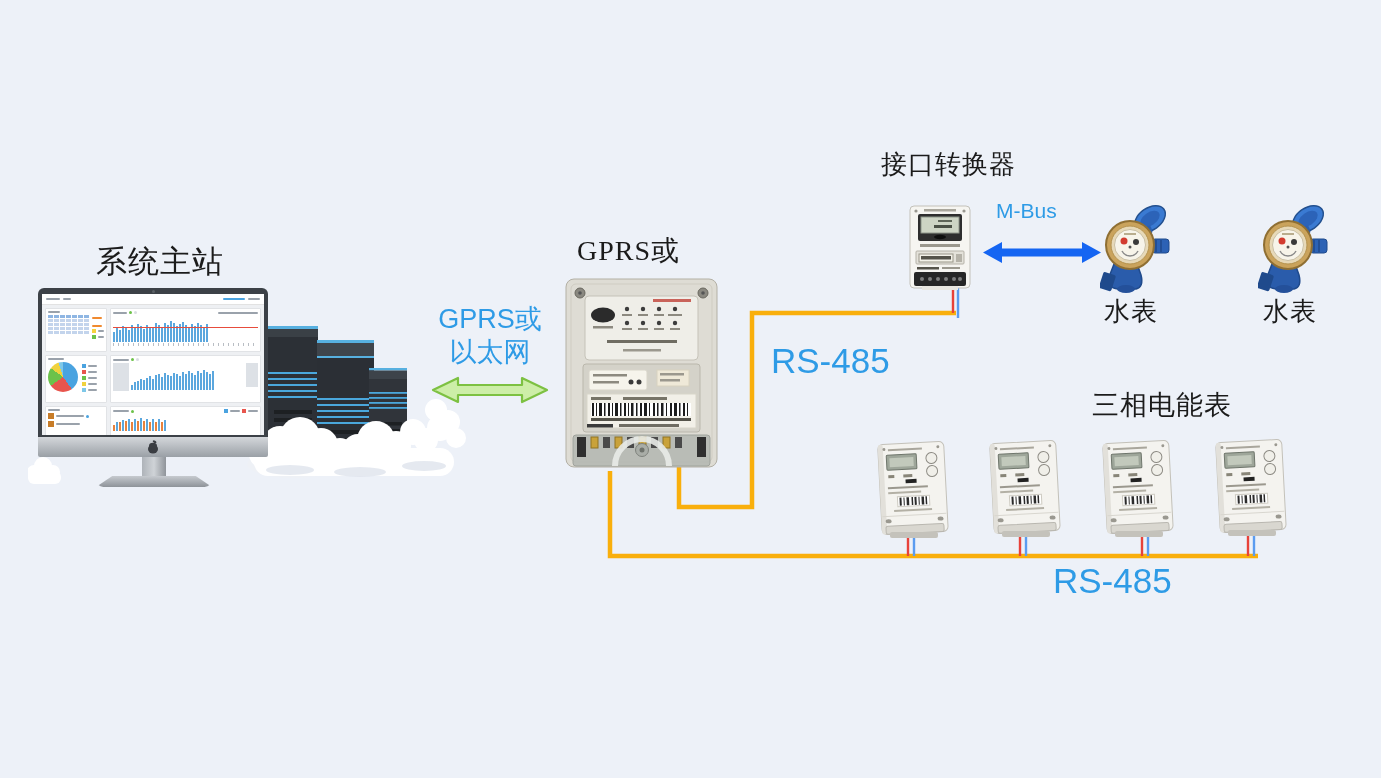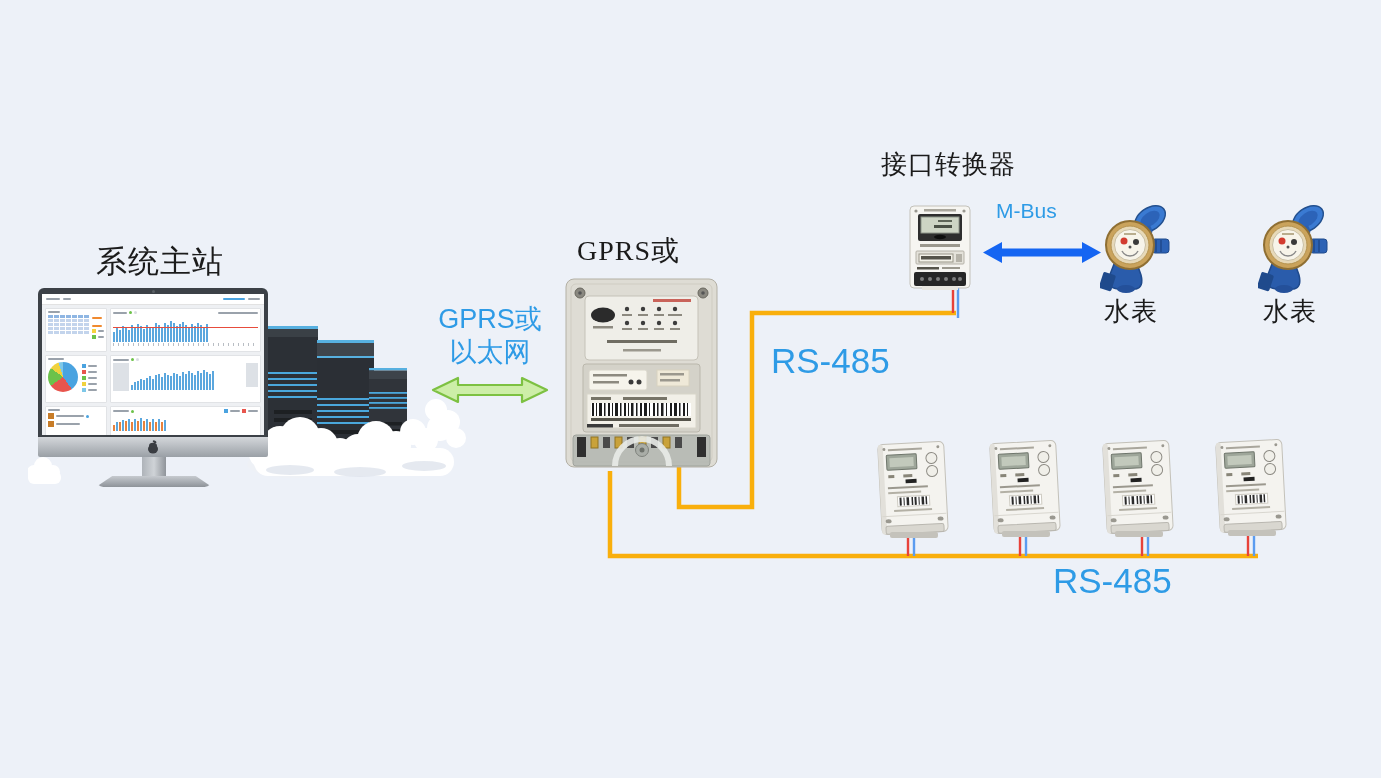--- a/index.html
+++ b/index.html
@@ -699,20 +699,21 @@
   <rect x="8" y="86" width="58" height="8" rx="2" fill="#d9d7d0" stroke="#b9b7b0"></rect>
  </g>
  <rect x="14" y="93" width="48" height="6" rx="2" fill="#c4c2bb"></rect>
 </svg></div>
 
   <div class="lbl" style="left:96px;top:244px;font-size:31px">系统主站</div>
   <div class="lbl" style="left:577px;top:235px;font-size:28px">GPRS或</div>
   <div class="lbl" style="left:881px;top:150px;font-size:26px">接口转换器</div>
   <div class="lbl" style="left:1104px;top:297px;font-size:26px">水表</div>
   <div class="lbl" style="left:1263px;top:297px;font-size:26px">水表</div>
+  <div class="lbl" style="left:1092px;top:390px;font-size:27px">三相电能表</div>
 
   <div class="blue-lbl" style="left:432px;top:303px;width:116px;text-align:center;font-size:27px;line-height:33px">
     <div>GPRS或</div>
     <div>以太网</div>
   </div>
   <div class="blue-lbl" style="left:771px;top:341px;font-size:35px">RS-485</div>
   <div class="blue-lbl" style="left:996px;top:199px;font-size:21px">M-Bus</div>
   <div class="blue-lbl" style="left:1053px;top:561px;font-size:35px">RS-485</div>
 
 </div>

